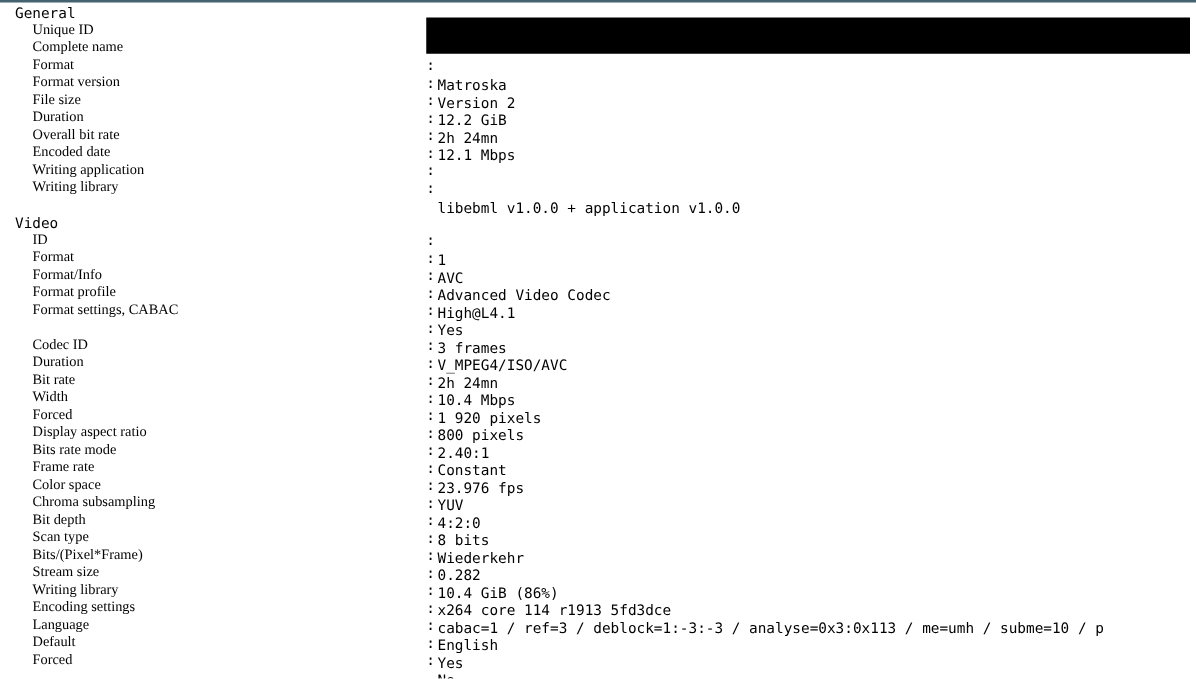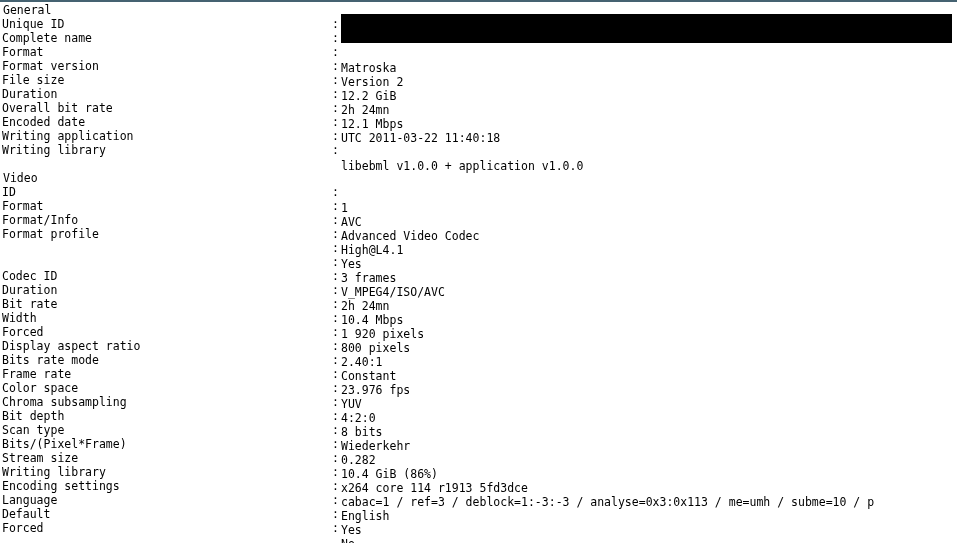--- a/index.html
+++ b/index.html
@@ -27,21 +27,21 @@
     height: 2px;
     background: #456271;
   }
   #report {
     position: absolute;
     left: 0;
     top: 2px;
     width: 957px;
     height: 541px;
     overflow: hidden;
-    padding: 1px 0 0 0;
+    padding: 1px 0 0 9px;
     box-sizing: border-box;
   }
   .line {
     position: relative;
     height: 14px;
     line-height: 14px;
     white-space: pre;
     font-size: 11.5px;
     color: #000000;
   }
@@ -49,23 +49,24 @@
     height: 14px;
   }
   .sect-title {
     position: absolute;
     left: 3px;
     top: 0;
     white-space: pre;
   }
   .lbl {
     position: absolute;
-    left: 2px;
+    left: 17px;
     top: 0;
     white-space: pre;
+    font-family: Liberation Serif, serif;
   }
   .sep {
     position: absolute;
     left: 332px;
     top: 0;
     white-space: pre;
   }
   .val {
     position: absolute;
     left: 341px;
@@ -90,30 +91,30 @@
 
   <div id="report">
       <div class="line"><span class="sect-title">General</span></div>
       <div class="line"><span class="lbl">Unique ID</span><span class="sep">:</span><span class="val"></span></div>
       <div class="line"><span class="lbl">Complete name</span><span class="sep">:</span><span class="val"></span></div>
       <div class="line"><span class="lbl">Format</span><span class="sep">:</span><span class="val">Matroska</span></div>
       <div class="line"><span class="lbl">Format version</span><span class="sep">:</span><span class="val">Version 2</span></div>
       <div class="line"><span class="lbl">File size</span><span class="sep">:</span><span class="val">12.2 GiB</span></div>
       <div class="line"><span class="lbl">Duration</span><span class="sep">:</span><span class="val">2h 24mn</span></div>
       <div class="line"><span class="lbl">Overall bit rate</span><span class="sep">:</span><span class="val">12.1 Mbps</span></div>
-      <div class="line"><span class="lbl">Encoded date</span><span class="sep">:</span><span class="val">UTC 2011-03-22 11:40:18</span></div>
+      <div class="line"><span class="lbl">Encoded date</span><span class="sep">:</span></div>
       <div class="line"><span class="lbl">Writing application</span><span class="sep">:</span></div>
       <div class="line"><span class="lbl">Writing library</span><span class="sep">:</span><span class="val">libebml v1.0.0 + application v1.0.0</span></div>
       <div class="line spacer"></div>
       <div class="line"><span class="sect-title">Video</span></div>
       <div class="line"><span class="lbl">ID</span><span class="sep">:</span><span class="val">1</span></div>
       <div class="line"><span class="lbl">Format</span><span class="sep">:</span><span class="val">AVC</span></div>
       <div class="line"><span class="lbl">Format/Info</span><span class="sep">:</span><span class="val">Advanced Video Codec</span></div>
       <div class="line"><span class="lbl">Format profile</span><span class="sep">:</span><span class="val">High@L4.1</span></div>
-      <div class="line"><span class="sep">:</span><span class="val">Yes</span></div>
+      <div class="line"><span class="lbl">Format settings, CABAC</span><span class="sep">:</span><span class="val">Yes</span></div>
       <div class="line"><span class="sep">:</span><span class="val">3 frames</span></div>
       <div class="line"><span class="lbl">Codec ID</span><span class="sep">:</span><span class="val">V_MPEG4/ISO/AVC</span></div>
       <div class="line"><span class="lbl">Duration</span><span class="sep">:</span><span class="val">2h 24mn</span></div>
       <div class="line"><span class="lbl">Bit rate</span><span class="sep">:</span><span class="val">10.4 Mbps</span></div>
       <div class="line"><span class="lbl">Width</span><span class="sep">:</span><span class="val">1 920 pixels</span></div>
       <div class="line"><span class="lbl">Forced</span><span class="sep">:</span><span class="val">800 pixels</span></div>
       <div class="line"><span class="lbl">Display aspect ratio</span><span class="sep">:</span><span class="val">2.40:1</span></div>
       <div class="line"><span class="lbl">Bits rate mode</span><span class="sep">:</span><span class="val">Constant</span></div>
       <div class="line"><span class="lbl">Frame rate</span><span class="sep">:</span><span class="val">23.976 fps</span></div>
       <div class="line"><span class="lbl">Color space</span><span class="sep">:</span><span class="val">YUV</span></div>

